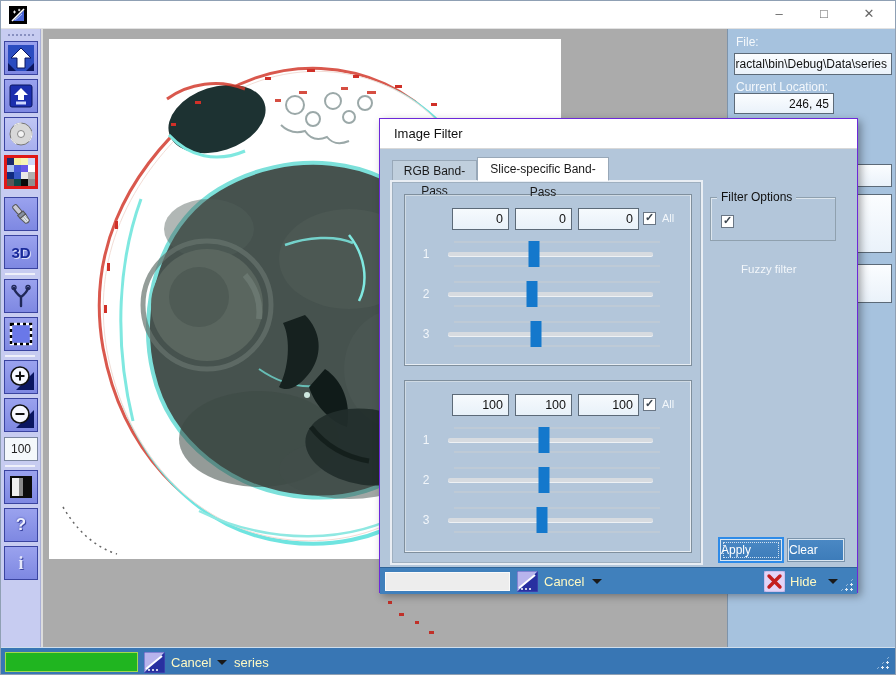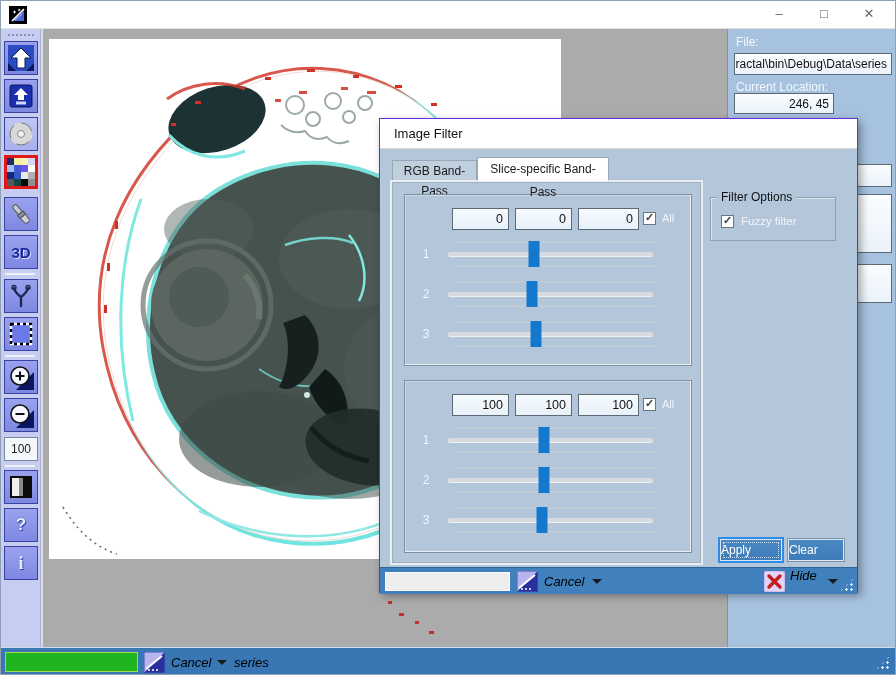--- a/index.html
+++ b/index.html
@@ -32,21 +32,21 @@
 
   
   #rightpanel{position:absolute;left:726px;top:28px;width:170px;height:618px;background:#a6c2de;border-left:1px solid #7d93aa;}
   .rp-label{position:absolute;left:8px;color:#f4f8fc;font-size:12px;white-space:nowrap;}
   .rp-box{position:absolute;left:6px;width:158px;background:linear-gradient(#fbfdff,#eaf2fa);border:1px solid #5c6a78;overflow:hidden;}
   .rp-box .val{position:absolute;right:4px;top:3px;font-size:12px;color:#111;white-space:nowrap;}
 
   
   #statusbar{position:absolute;left:0;top:646px;width:896px;height:29px;background:#3876b4;border-top:1px solid #cfdeed;}
   #progress-green{position:absolute;left:4px;top:4px;width:133px;height:20px;background:#20b520;border:1px solid #a3d94e;}
-  .bar-text{position:absolute;top:7px;font-size:13px;color:#000000;white-space:nowrap;font-style:italic;}
+  .bar-text{position:absolute;top:7px;font-size:13px;color:#fef9c3;white-space:nowrap;}
   .dd-arrow{position:absolute;width:0;height:0;border-left:5px solid transparent;border-right:5px solid transparent;border-top:5px solid #1a1a1a;}
   .grip{position:absolute;width:16px;height:16px;
     background-image:radial-gradient(circle,#e6eef6 1.1px,transparent 1.3px);background-size:5px 5px;
     clip-path:polygon(100% 0,100% 100%,0 100%);}
 
   
   #dialog{position:absolute;left:378px;top:117px;width:479px;height:475px;background:#b3c6da;
     border:1px solid #6d28d9;box-shadow:3px 3px 8px rgba(0,0,0,.35);z-index:50;}
   #dialog-titlebar{position:absolute;left:0;top:0;width:100%;height:30px;background:#ffffff;border-bottom:1px solid #d8d8d8;}
   #dialog-title{position:absolute;left:14px;top:7px;font-size:13px;color:#111;}
@@ -65,21 +65,21 @@
   .all-cb{left:238px;top:17px;} .all-lbl{position:absolute;left:257px;top:17px;font-size:11px;color:#f2f6fa;}
   .srow-label{position:absolute;left:15px;width:12px;text-align:center;font-size:12px;color:#f2f6fa;}
   .slider-row{position:absolute;left:43px;width:205px;height:26px;}
   .slider-row .tick{position:absolute;left:6px;width:206px;height:2px;background:#c2cbd4;opacity:.75;}
   .tick-t{top:0;} .tick-b{top:24px;}
   .slider-row .track{position:absolute;left:0;top:11px;width:205px;height:4px;background:#d7dbe0;border-radius:2px;box-shadow:0 1px 0 #eef1f4;}
   .slider-row .thumb{position:absolute;top:0;width:11px;height:26px;background:#1478cc;transform:translateX(-50%);}
   .opt-group{position:absolute;left:330px;width:126px;border:1px solid #8fa0ae;box-shadow:inset 1px 1px 0 #dde6ee;}
   .opt-title{position:absolute;left:6px;top:-8px;background:#b3c6da;padding:0 4px;font-size:12px;color:#101010;white-space:nowrap;}
   #grp-filter{top:78px;height:44px;} #grp-view{top:128px;height:125px;}
-  .opt-item-label{position:absolute;left:30px;font-size:11.5px;color:#f2f6fa;white-space:nowrap;}
+  .opt-item-label{position:absolute;left:30px;font-size:11.5px;color:#f2f6fa;white-space:nowrap;margin-top:48px;}
   .dlg-btn{position:absolute;top:420px;height:22px;background:linear-gradient(#4a88c4,#3d7cba);color:#fff;
     font-size:12px;text-align:left;line-height:20px;border:1px solid #d9e6f2;}
   #btn-apply{left:340px;width:62px;box-shadow:0 0 0 2px #2e8be8;outline:1px dotted #cfe0f0;outline-offset:-4px;}
   #btn-clear{left:408px;width:56px;box-shadow:0 0 0 1px #7a93ab;}
   #dialog-bottombar{position:absolute;left:0;top:448px;width:477px;height:27px;background:#4080bc;border-top:1px solid #2f6498;}
   #dlg-progress{position:absolute;left:5px;top:4px;width:125px;height:19px;background:#ededed;border:1px solid #fafafa;}
   .fn-icon{position:absolute;width:21px;height:21px;}
 
   .speck{position:absolute;background:#c03028;}
 </style>
@@ -445,19 +445,19 @@
           <circle cx="9" cy="18" r="1" fill="#fff"></circle>
           <circle cx="13" cy="18" r="1" fill="#fff"></circle>
         <rect x="0" y="0" width="21" height="21" fill="none" stroke="#4a50b8"></rect>
       </svg>
       <span class="bar-text" style="left:164px;top:6px">Cancel</span>
       <div class="dd-arrow" style="left:212px;top:11px"></div>
       <svg class="fn-icon" style="left:384px;top:3px" viewBox="0 0 21 21">
         <rect x="0" y="0" width="21" height="21" rx="2" fill="#e2d4f6" stroke="#b8a8e0"></rect>
         <path d="M5 5 L16 16 M16 5 L5 16" stroke="#c41e1e" stroke-width="3.4" stroke-linecap="round"></path>
       </svg>
-      <span class="bar-text" style="left:410px;top:0">Hide</span>
+      <span class="bar-text" style="left:410px;top:6px">Hide</span>
       <div class="dd-arrow" style="left:448px;top:11px"></div>
       <div class="grip" style="left:459px;top:9px"></div>
     </div>
   </div>
 
 </div>
 
 </body></html>

